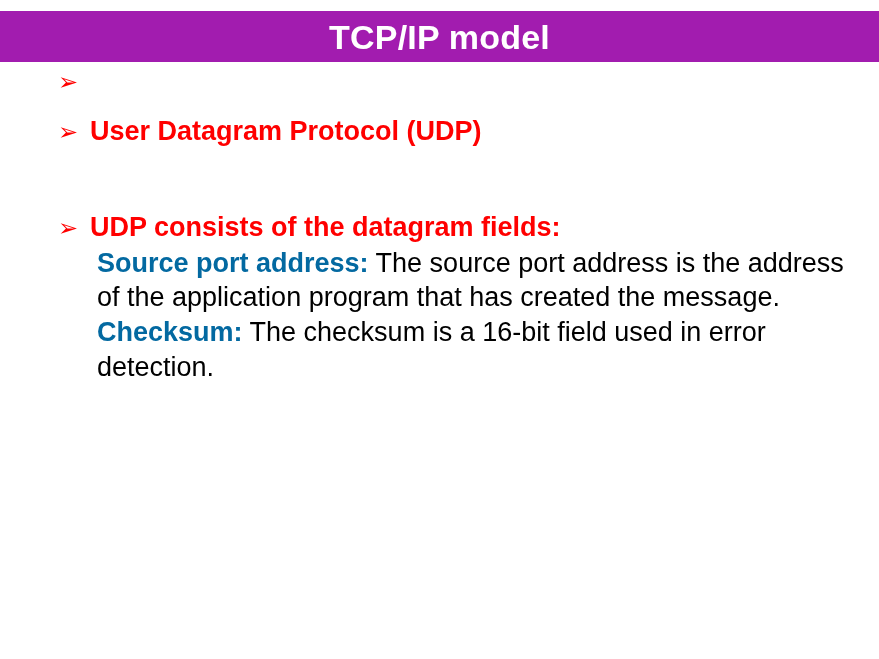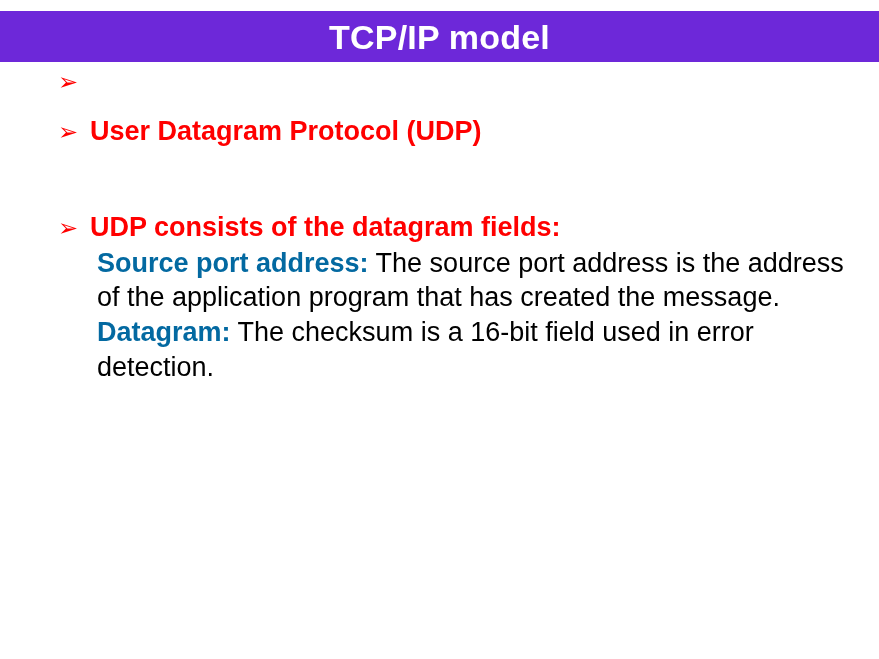--- a/index.html
+++ b/index.html
@@ -14,21 +14,21 @@
     background: #ffffff;
     overflow: hidden;
     font-family: "Liberation Sans", sans-serif;
   }
   .title-banner {
     position: absolute;
     left: 0;
     top: 11px;
     width: 879px;
     height: 51px;
-    background: #6d28d9;
+    background: #a21caf;
     display: flex;
     align-items: center;
     justify-content: center;
   }
   .title-text {
     color: #FFFFFF;
     font-size: 34px;
     font-weight: bold;
     letter-spacing: 0.2px;
     line-height: 1;
@@ -103,17 +103,17 @@
 
     <div class="spacer-line"></div>
 
     <div class="bullet-line fields">
       <span class="bullet-glyph">➢</span>
       <span>UDP consists of the datagram fields:</span>
     </div>
 
     <div class="para-block">
       <p><span class="lead">Source port address:</span><span> The source port address is the address of the application program that has created the message.</span></p>
-      <p><span class="lead">Datagram:</span><span> The checksum is a 16-bit field used in error detection.</span></p>
+      <p><span class="lead">Checksum:</span><span> The checksum is a 16-bit field used in error detection.</span></p>
     </div>
 
   </div>
 </div>
 
 </body></html>

